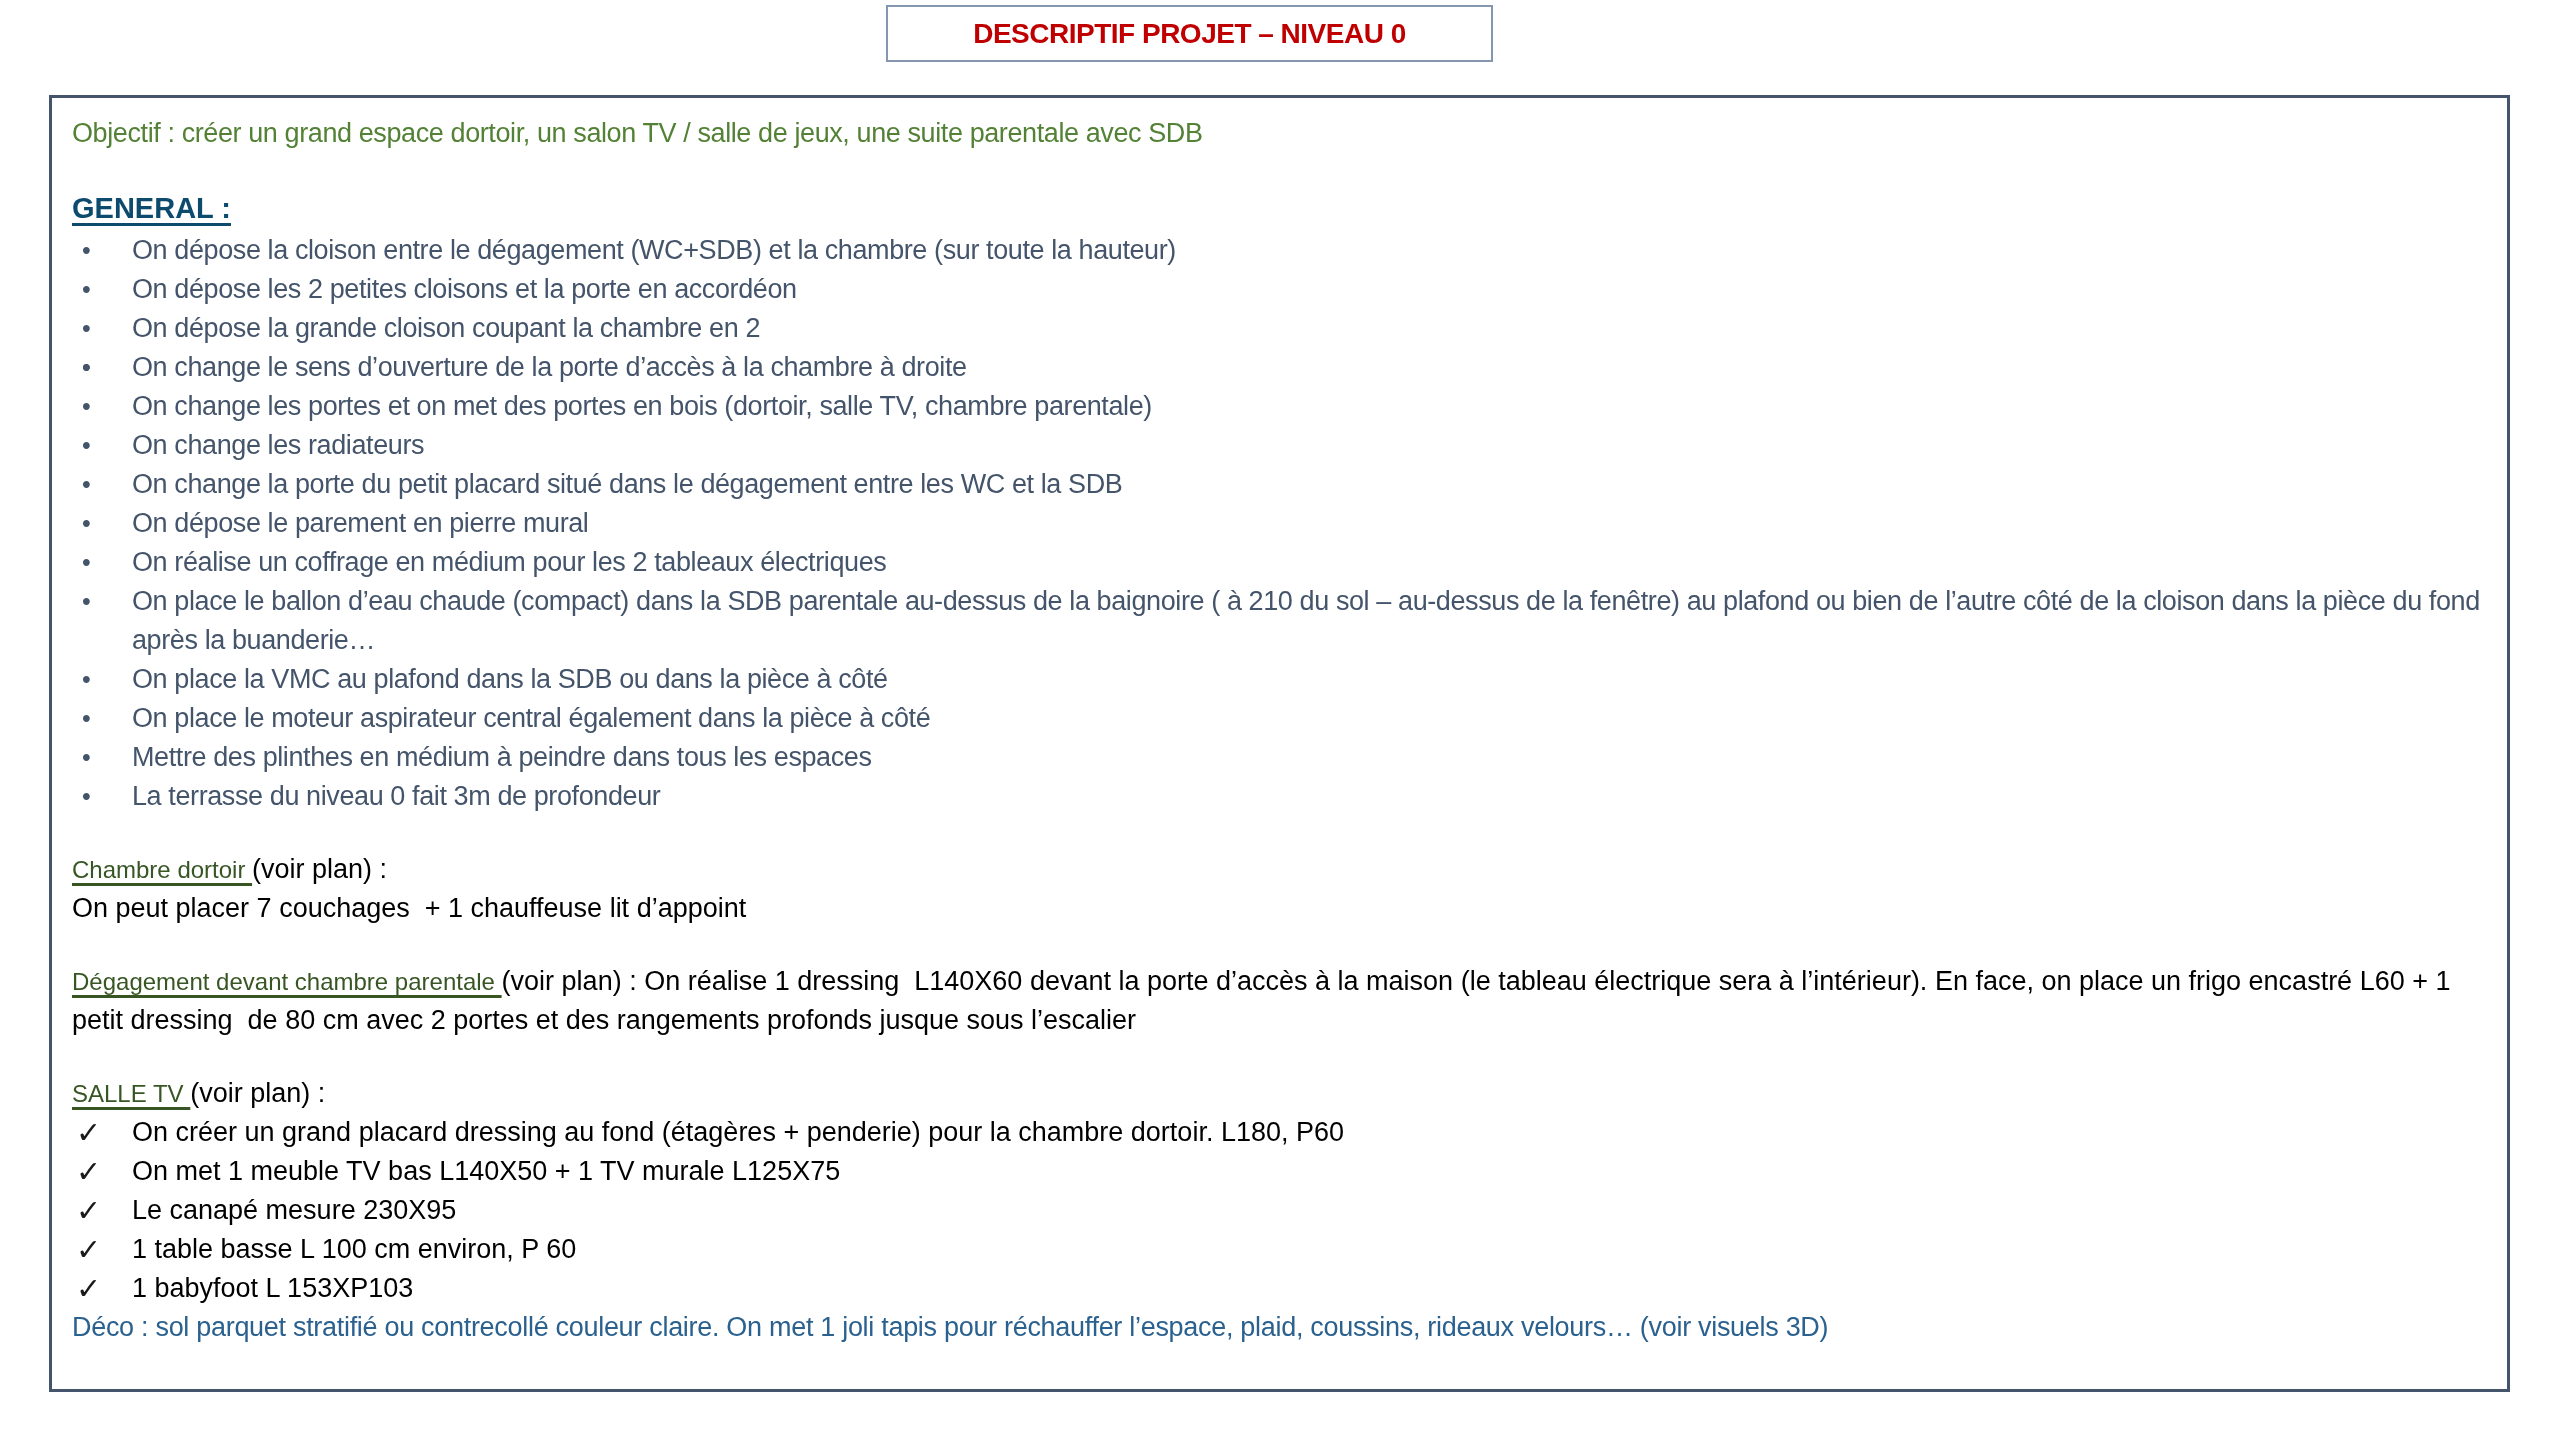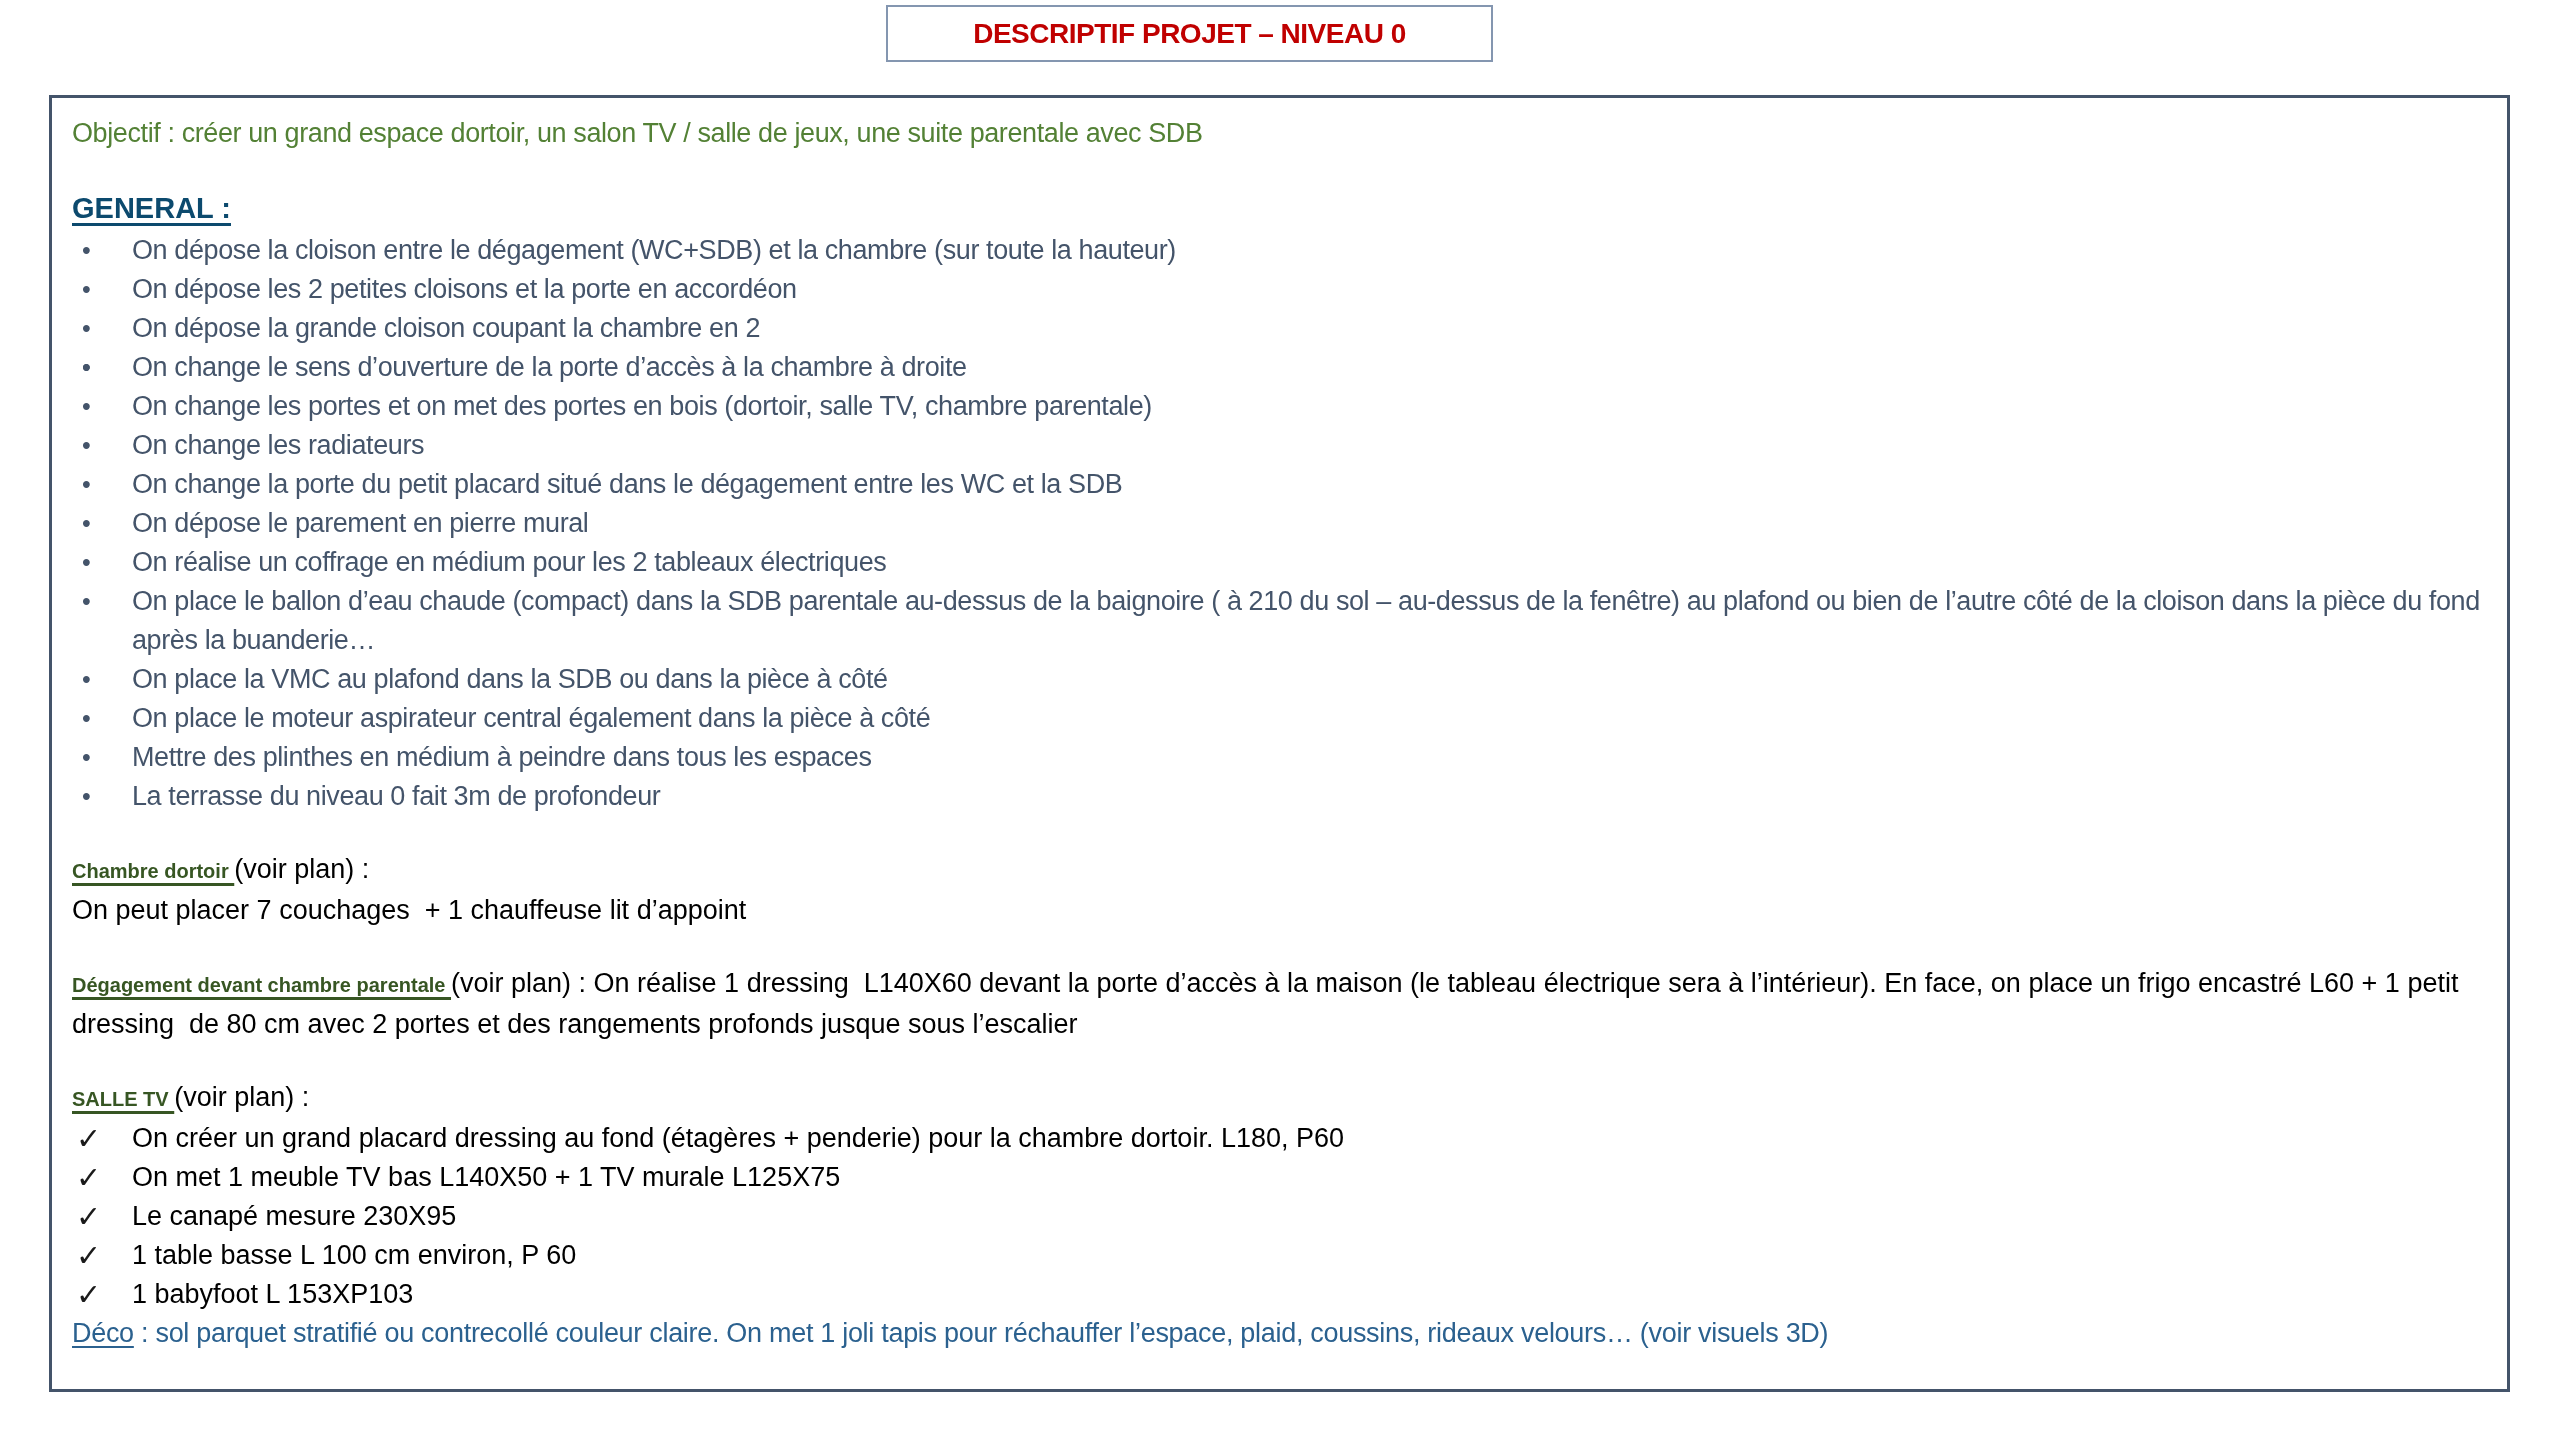--- a/index.html
+++ b/index.html
@@ -36,37 +36,37 @@
   ul.bullet-list{
     list-style:none;margin:3px 0 0 0;padding:0;
   }
   ul.bullet-list li{
     position:relative;padding-left:60px;color:#44546A;letter-spacing:-0.4px;
   }
   .bullet-glyph{
     position:absolute;left:10px;top:0;font-size:25px;color:#44546A;
   }
   .section-heading{
-    color:#375623;font-weight:bold;font-size:20px;
+    color:#375623;font-weight:normal;font-size:24px;
     text-decoration:underline;text-underline-offset:5px;text-decoration-thickness:2.5px;text-align:right;
   }
   .chambre-block{margin-top:34px;}
   .degagement-block{margin-top:34px;}
   .salle-block{margin-top:34px;}
   ul.check-list{
     list-style:none;margin:0;padding:0;
   }
   ul.check-list li{
     position:relative;padding-left:60px;color:#000000;
   }
   .check-glyph{
     position:absolute;left:4px;top:0;font-size:30px;color:#1a1a1a;
   }
   .deco-line{color:#2B618F;letter-spacing:-0.3px;margin:0;}
-  .deco-label{text-decoration:underline;text-underline-offset:4px;}
+  .deco-label{text-underline-offset:4px;}
   p{margin:0;}
 </style>
 </head>
 <body>
 
 <div class="title-box">
   <span class="title-text">DESCRIPTIF PROJET – NIVEAU 0</span>
 </div>
 
 <div class="content-box">

